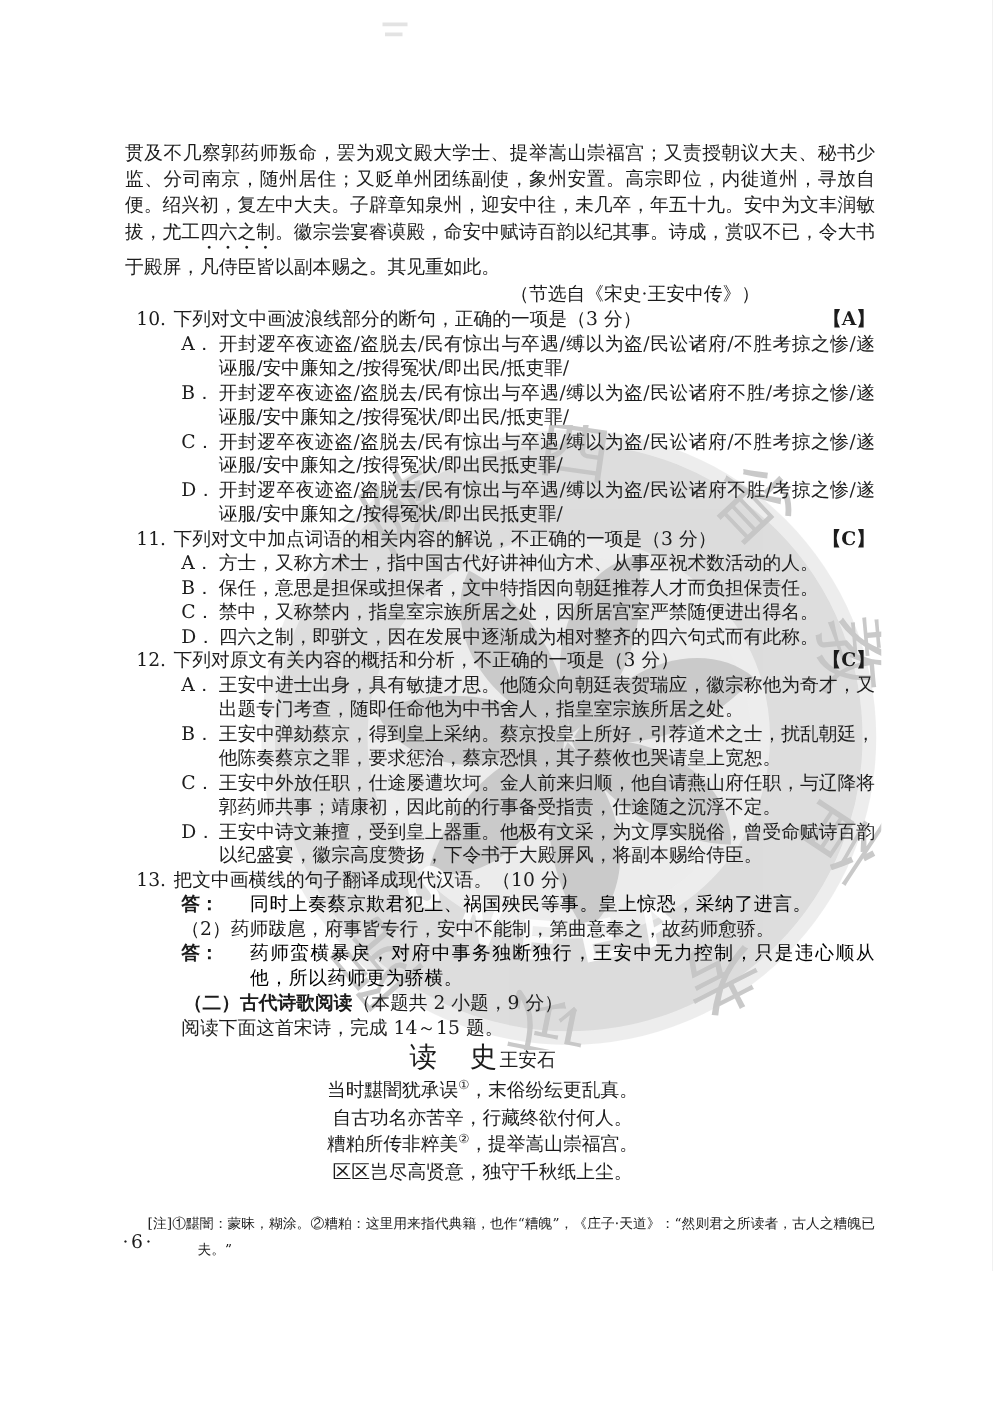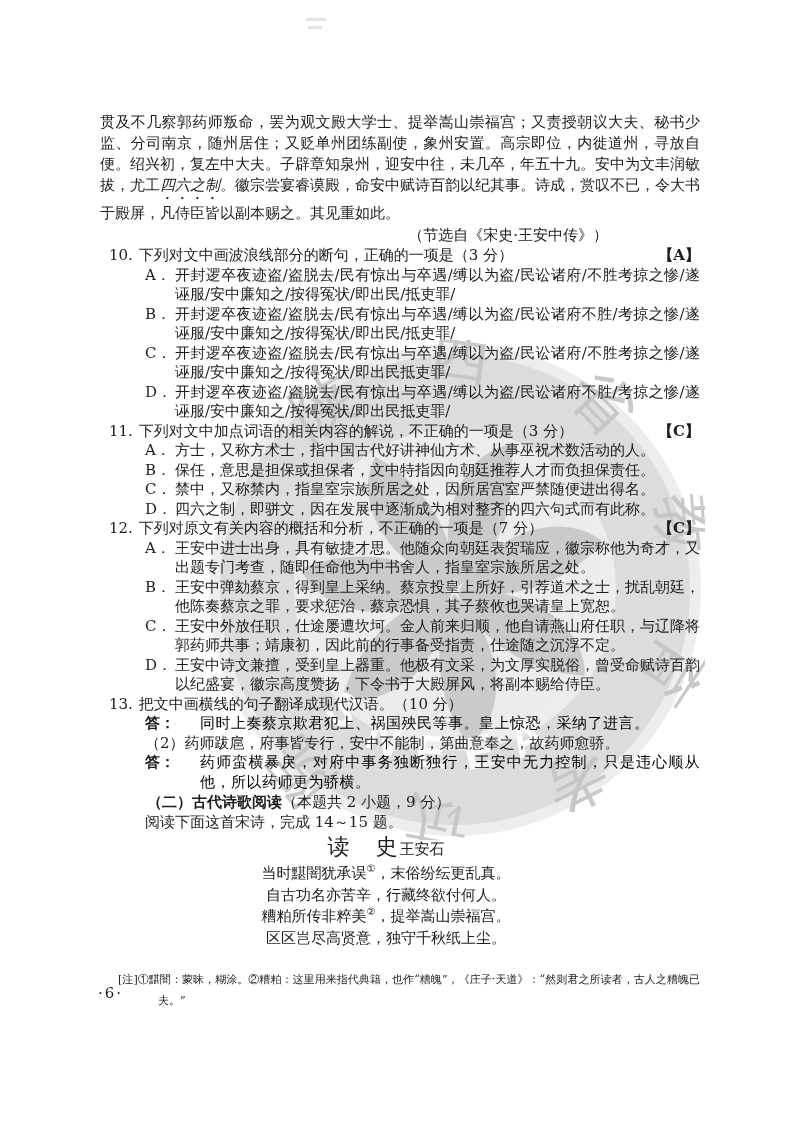--- a/index.html
+++ b/index.html
@@ -17,21 +17,20 @@
 
   .content { position:absolute; left:100px; top:112px; width:600px; z-index:1;
     font-size:15px; line-height:21px; text-align:justify; }
 
   .passage { }
   .em-dots {
     -webkit-text-emphasis:filled dot #1c1c1c;
     -webkit-text-emphasis-position:under left;
     text-emphasis:filled dot #1c1c1c;
     text-emphasis-position:under left;
-    font-style:italic;
   }
   .source-line { text-align:right; padding-right:92px; line-height:22px; }
 
   .q-block { line-height:19.5px; }
   .stem-row { display:flex; margin-left:9px; }
   .stem { flex:1; }
   .qnum { margin-right:6px; }
   .marker { font-weight:bold; white-space:nowrap; }
   .option { position:relative; margin-left:45px; padding-left:30px; }
   .opt-label { position:absolute; left:0; top:0; }
@@ -138,21 +137,21 @@
         <span>禁中，又称禁内，指皇室宗族所居之处，因所居宫室严禁随便进出得名。</span>
       </div>
       <div class="option">
         <span class="opt-label">D．</span>
         <span>四六之制，即骈文，因在发展中逐渐成为相对整齐的四六句式而有此称。</span>
       </div>
     </div>
 
     <div class="q-block">
       <div class="stem-row">
-        <div class="stem"><span class="qnum">12.</span><span>下列对原文有关内容的概括和分析，不正确的一项是（7 分）</span></div>
+        <div class="stem"><span class="qnum">12.</span><span>下列对原文有关内容的概括和分析，不正确的一项是（3 分）</span></div>
         <div class="marker">【C】</div>
       </div>
       <div class="option">
         <span class="opt-label">A．</span>
         <span>王安中进士出身，具有敏捷才思。他随众向朝廷表贺瑞应，徽宗称他为奇才，又出题专门考查，随即任命他为中书舍人，指皇室宗族所居之处。</span>
       </div>
       <div class="option">
         <span class="opt-label">B．</span>
         <span>王安中弹劾蔡京，得到皇上采纳。蔡京投皇上所好，引荐道术之士，扰乱朝廷，他陈奏蔡京之罪，要求惩治，蔡京恐惧，其子蔡攸也哭请皇上宽恕。</span>
       </div>

